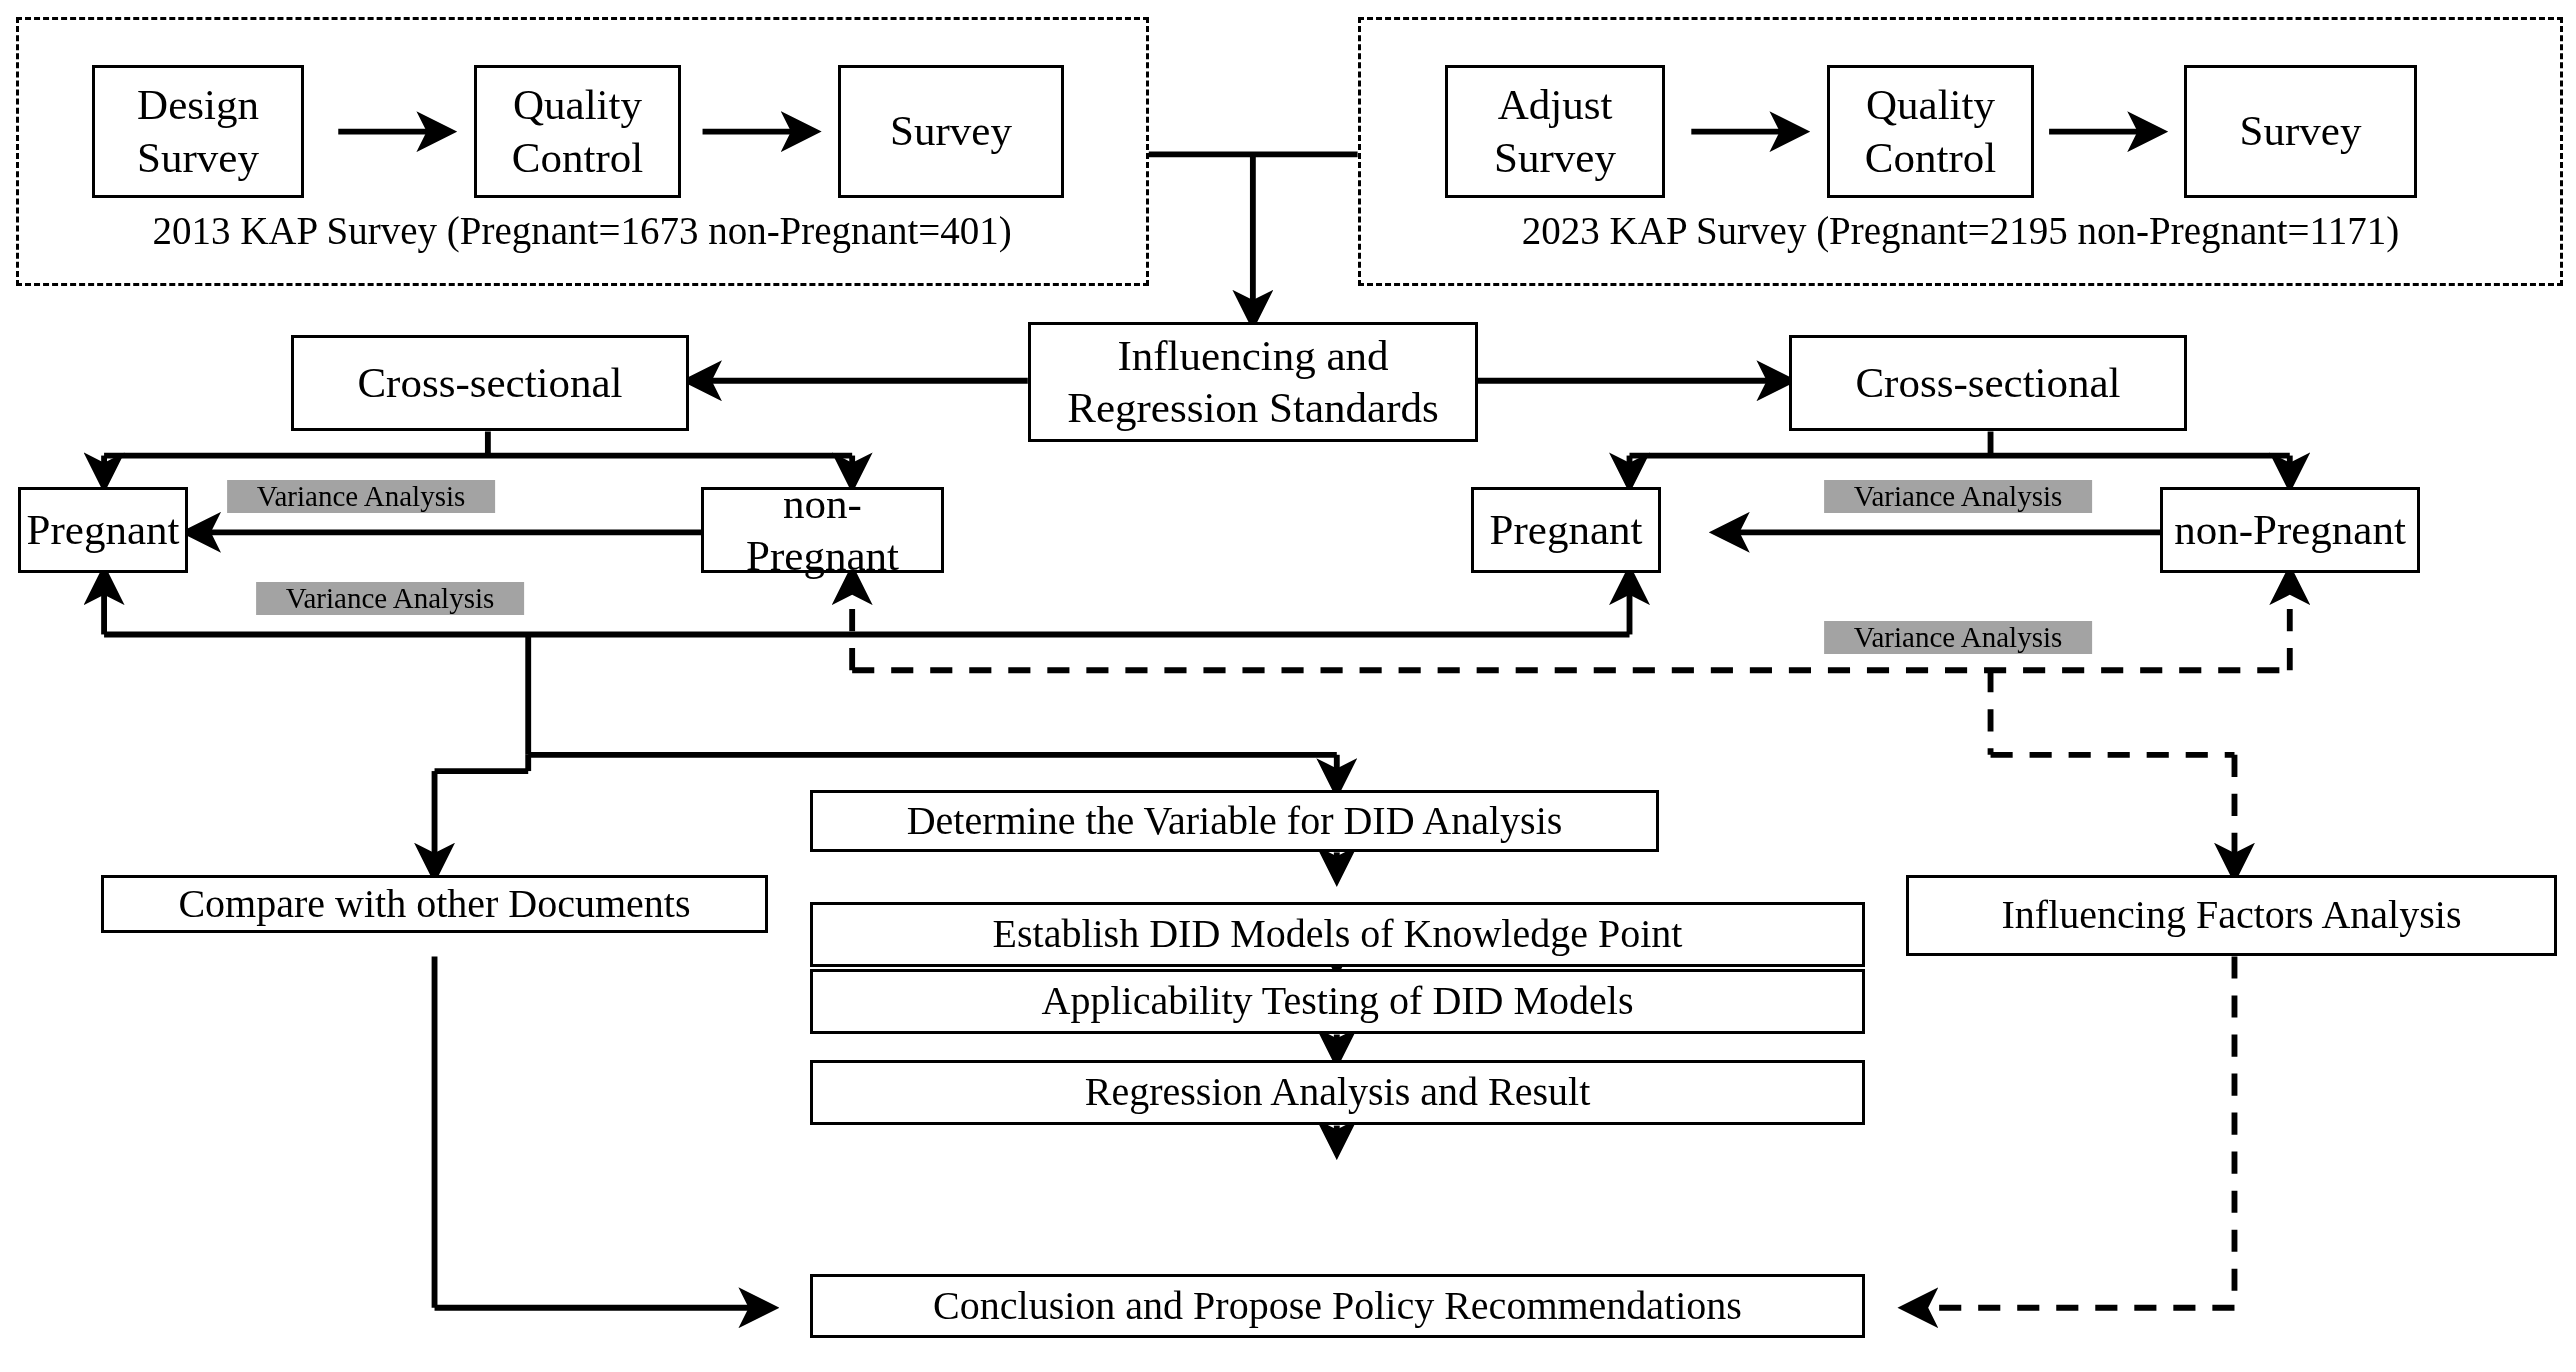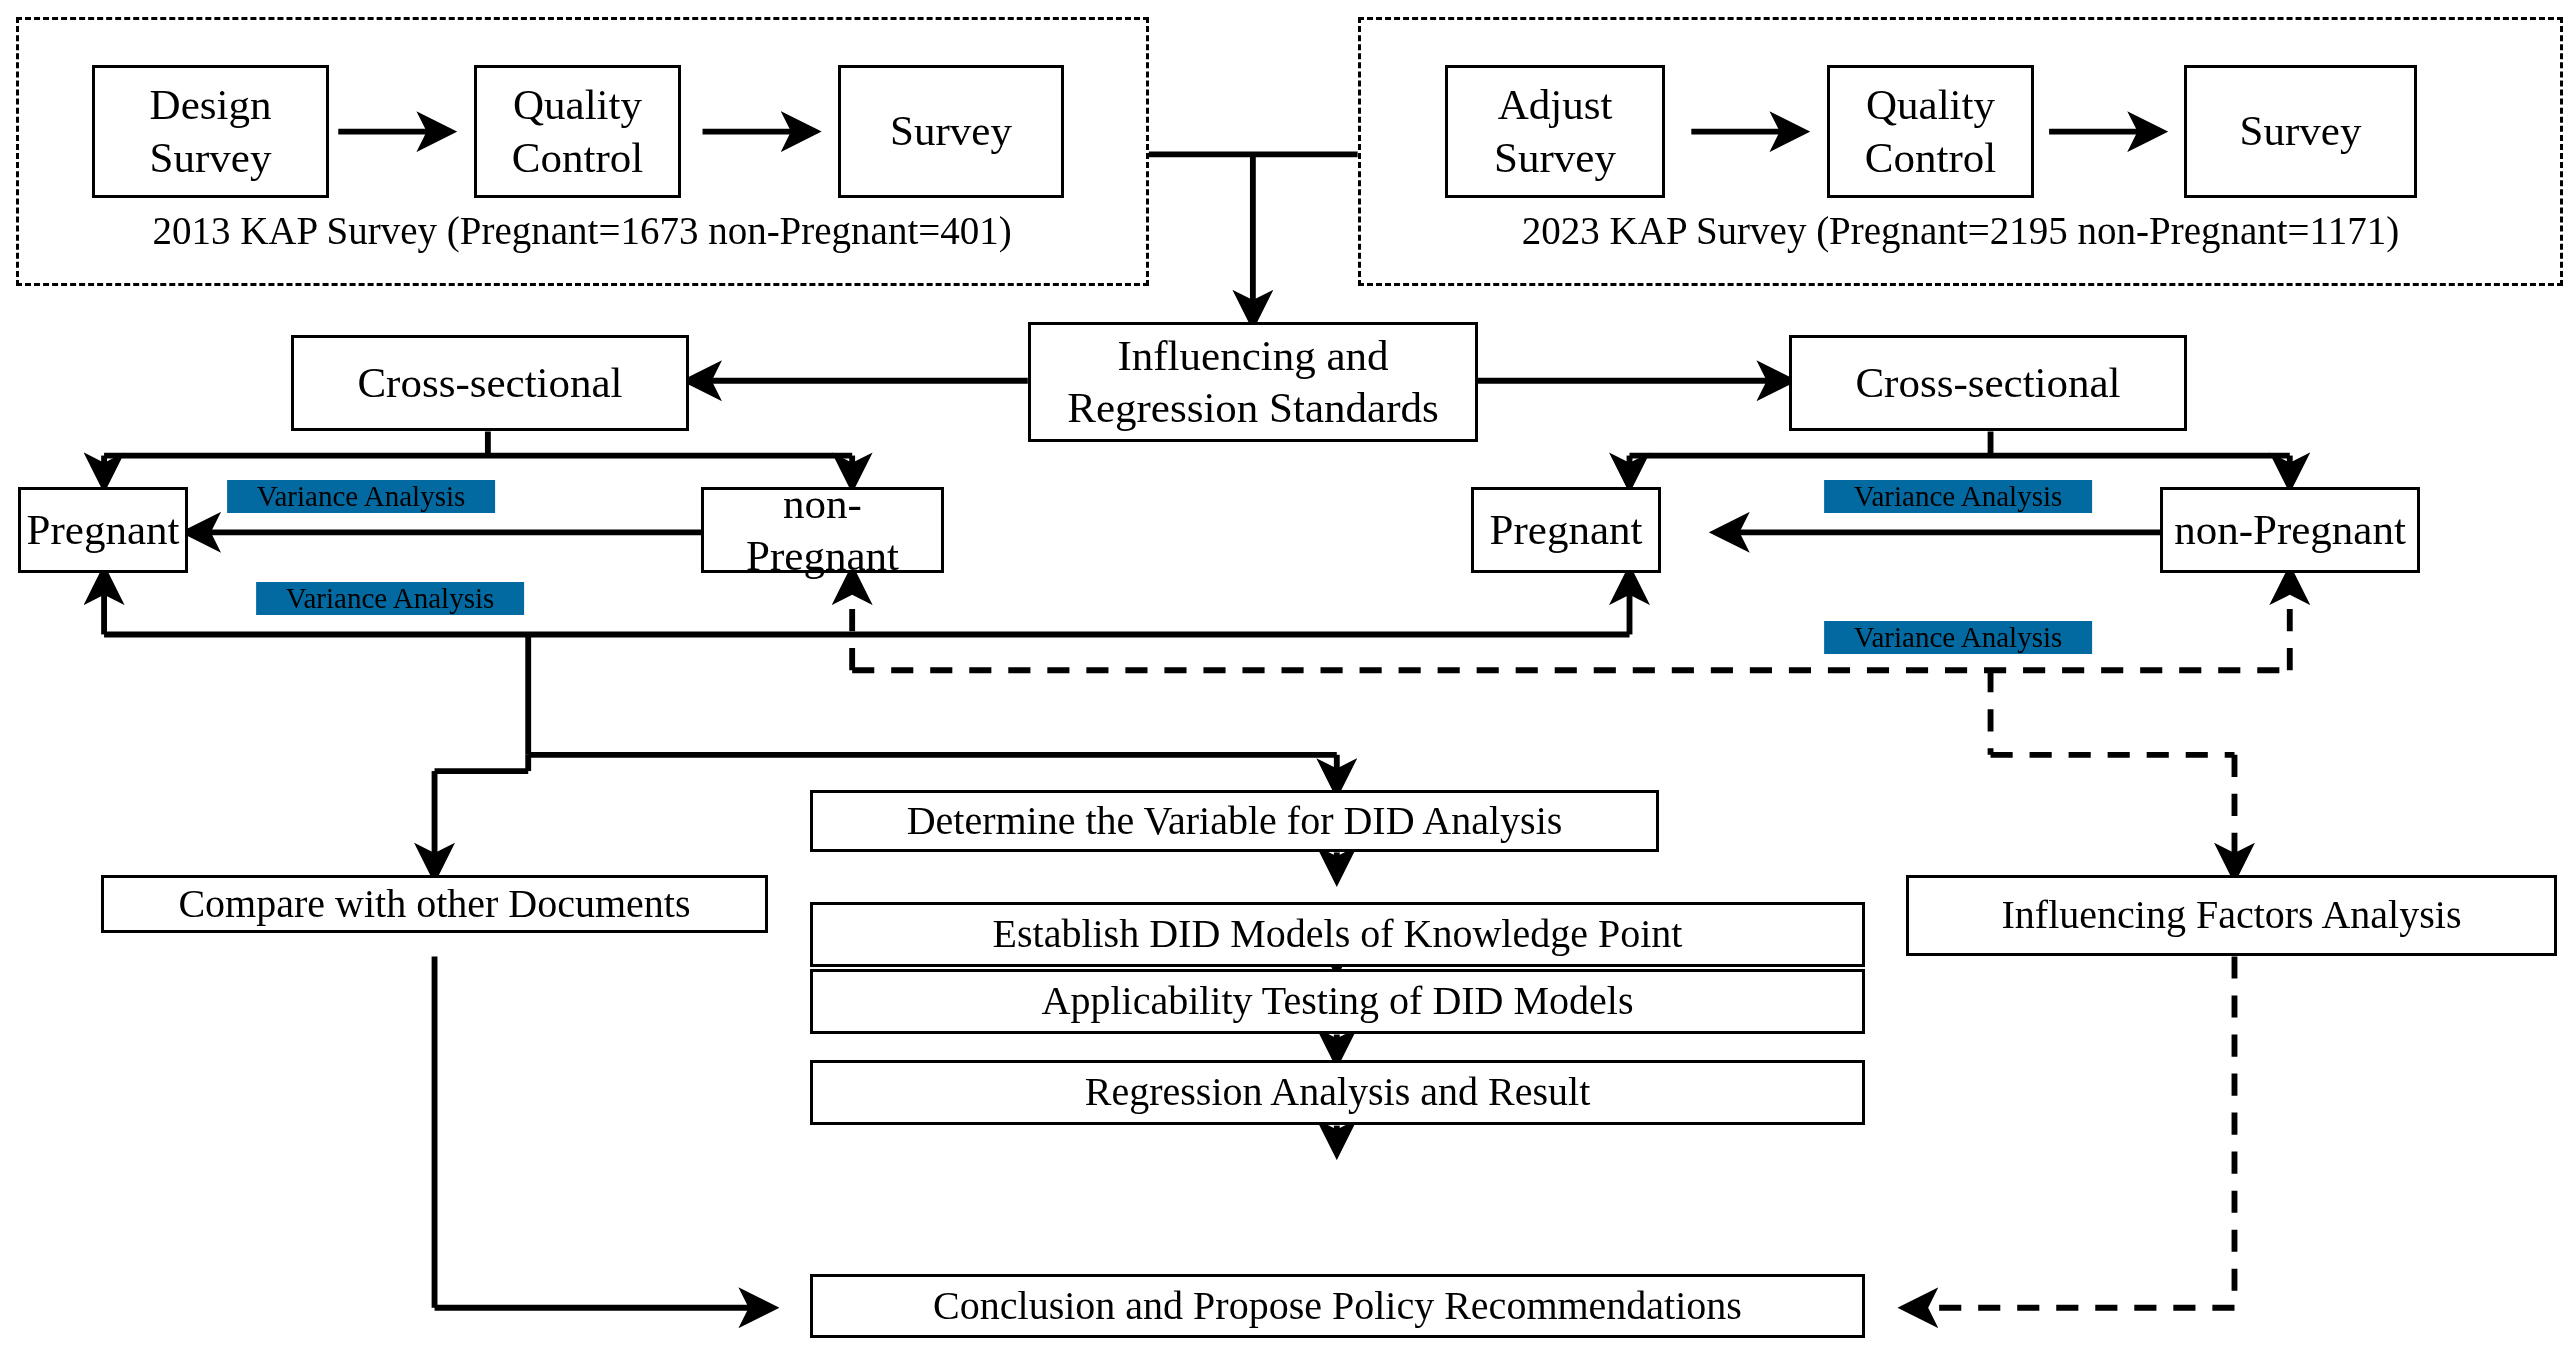--- a/index.html
+++ b/index.html
@@ -46,21 +46,21 @@
   }
   .group-caption {
     position: absolute;
     z-index: 4;
     text-align: center;
     white-space: nowrap;
   }
   .edge-label {
     position: absolute;
     z-index: 5;
-    background: #0369a1;
+    background: #a3a3a3;
     text-align: center;
     white-space: nowrap;
     padding: 0 3.9px;
   }
   .fs-big   { font-size: 43px; }
   .fs-mid   { font-size: 40px; }
   .fs-cap   { font-size: 39px; }
   .fs-small { font-size: 29px; }
 </style>
 </head>
@@ -142,21 +142,21 @@
       <line x1="3435" y1="2010" x2="2930" y2="2010" marker-end="url(#arrowd)"></line>
     </g>
   </svg>
 
   <div class="group-box" style="left:15.6px; top:17px; width:1133px; height:269px;"></div>
   <div class="group-box" style="left:1358px; top:17px; width:1205px; height:269px;"></div>
 
   <div class="group-caption fs-cap" style="left:15.6px; top:208px; width:1133px;">2013 KAP Survey (Pregnant=1673 non-Pregnant=401)</div>
   <div class="group-caption fs-cap" style="left:1358px; top:208px; width:1205px;">2023 KAP Survey (Pregnant=2195 non-Pregnant=1171)</div>
 
-  <div class="node fs-big" style="left:92px; top:65px; width:237px; height:133px;">
+  <div class="node fs-big" style="left:92px; top:65px; width:212px; height:133px;">
     <span class="lbl">
       <span>Design</span><br>
       <span>Survey</span>
     </span>
   </div>
 
   <div class="node fs-big" style="left:474px; top:65px; width:207px; height:133px;">
     <span class="lbl">
       <span>Quality</span><br>
       <span>Control</span>

